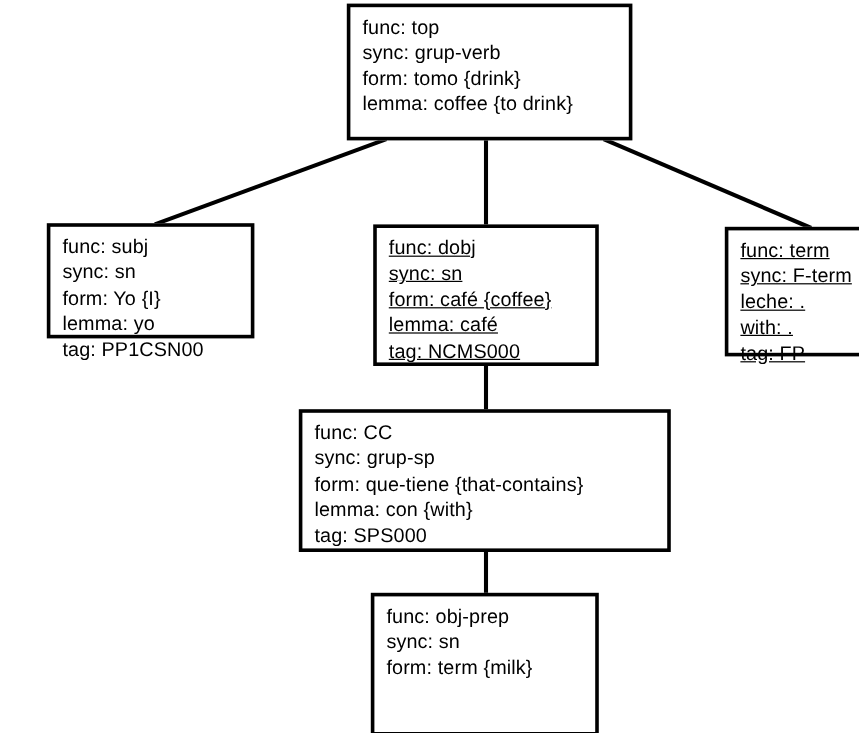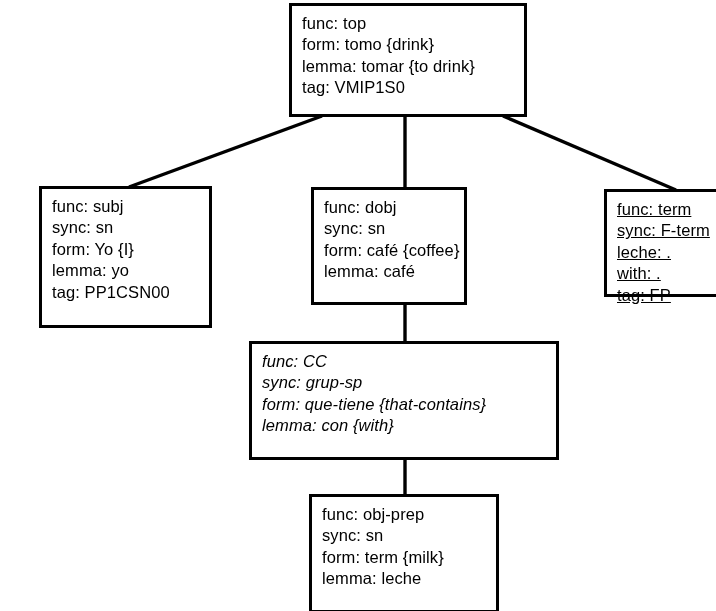--- a/index.html
+++ b/index.html
@@ -49,51 +49,52 @@
       <line x1="286" y1="116" x2="93" y2="187" stroke="#000000" stroke-width="3.4" stroke-linecap="butt"></line>
       <line x1="369" y1="116" x2="369" y2="188" stroke="#000000" stroke-width="3.4" stroke-linecap="butt"></line>
       <line x1="467" y1="116" x2="640" y2="190" stroke="#000000" stroke-width="3.4" stroke-linecap="butt"></line>
       <line x1="369" y1="304" x2="369" y2="342" stroke="#000000" stroke-width="3.4" stroke-linecap="butt"></line>
       <line x1="369" y1="459" x2="369" y2="495" stroke="#000000" stroke-width="3.4" stroke-linecap="butt"></line>
     </svg>
 
   <div id="nodes">
       <div class="node" style="left: 253px; top: 3px; width: 238px; height: 114px;">
         <div class="line">func: top</div>
+        <div class="line">sync: grup-verb</div>
         <div class="line">form: tomo {drink}</div>
-        <div class="line">lemma: tomar {to drink}</div>
-        <div class="line">tag: VMIP1S0</div>
+        <div class="line">lemma: coffee {to drink}</div>
       </div>
-      <div class="node" style="left: 3px; top: 186px; width: 173px; height: 142px;">
+      <div class="node" style="left: 3px; top: 186px; width: 173px; height: 96px;">
         <div class="line">func: subj</div>
         <div class="line">sync: sn</div>
         <div class="line">form: Yo {I}</div>
         <div class="line">lemma: yo</div>
         <div class="line">tag: PP1CSN00</div>
       </div>
-      <div class="node" style="left: 275px; top: 187px; width: 156px; height: 118px;">
+      <div class="node" style="left: 275px; top: 187px; width: 188px; height: 118px; text-decoration: underline;">
         <div class="line">func: dobj</div>
         <div class="line">sync: sn</div>
         <div class="line">form: café {coffee}</div>
         <div class="line">lemma: café</div>
+        <div class="line">tag: NCMS000</div>
       </div>
       <div class="node" style="left: 568px; top: 189px; width: 140px; height: 108px; text-decoration: underline;">
         <div class="line">func: term</div>
         <div class="line">sync: F-term</div>
         <div class="line">leche: .</div>
         <div class="line">with: .</div>
         <div class="line">tag: FP</div>
       </div>
-      <div class="node" style="left: 213px; top: 341px; width: 310px; height: 119px; font-style: italic;">
+      <div class="node" style="left: 213px; top: 341px; width: 310px; height: 119px;">
         <div class="line">func: CC</div>
         <div class="line">sync: grup-sp</div>
         <div class="line">form: que-tiene {that-contains}</div>
         <div class="line">lemma: con {with}</div>
+        <div class="line">tag: SPS000</div>
       </div>
       <div class="node" style="left: 273px; top: 494px; width: 190px; height: 119px;">
         <div class="line">func: obj-prep</div>
         <div class="line">sync: sn</div>
         <div class="line">form: term {milk}</div>
-        <div class="line">lemma: leche</div>
       </div>
     </div>
 
 </div>
 
 </body></html>

